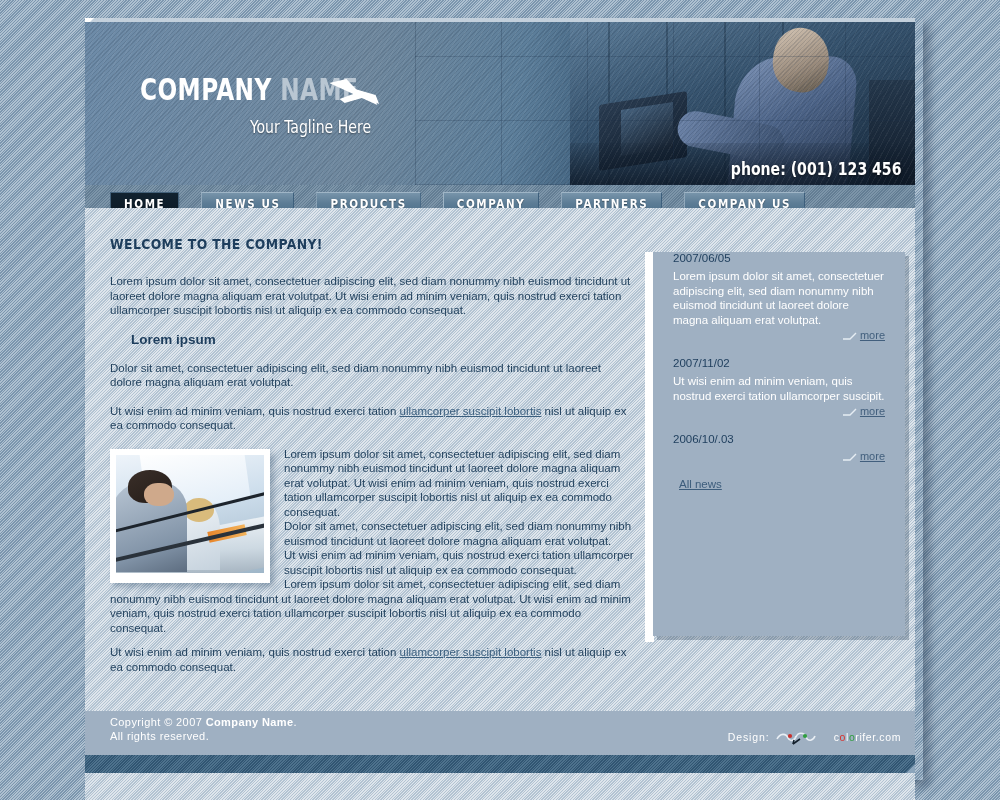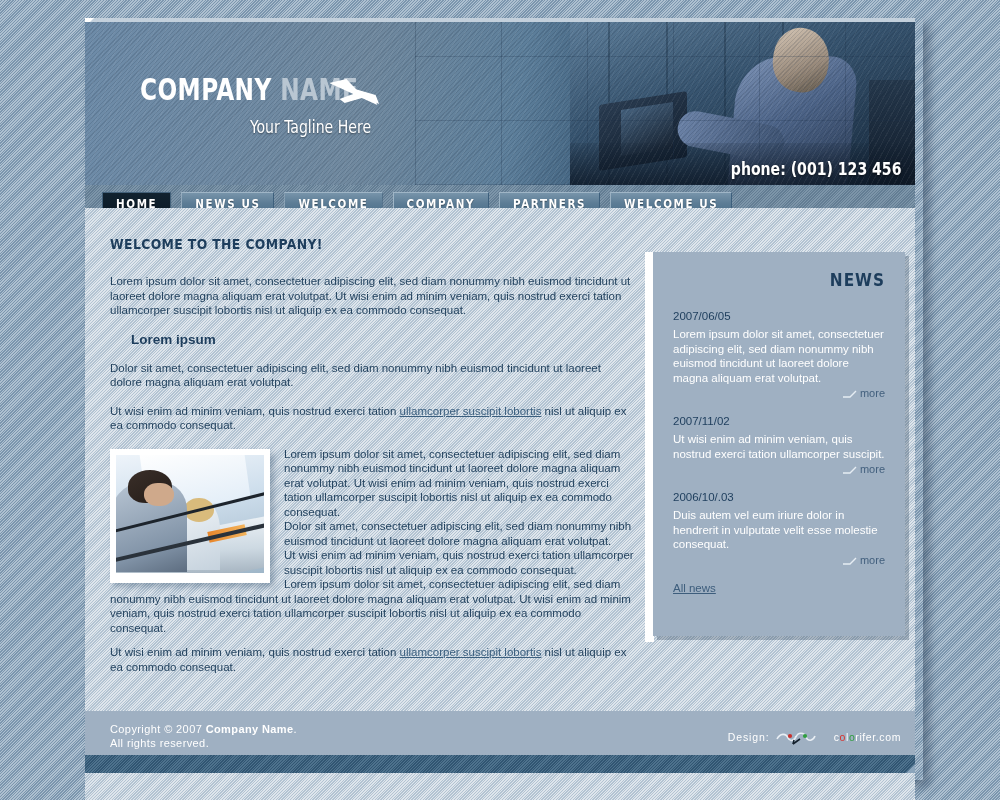--- a/index.html
+++ b/index.html
@@ -148,21 +148,21 @@
     position:absolute; left:85px; top:185px; width:830px; height:39px;
     background:#6e899f;
     background-image:repeating-linear-gradient(135deg,
       rgba(255,255,255,.10) 0 1px, rgba(20,40,64,.12) 1px 2px);
     overflow:hidden;
   }
   #navbar::after {
     content:""; position:absolute; left:0; right:0; bottom:0; height:15px;
     background:#12293c;
   }
-  #nav-items { position:absolute; left:17px; top:7px; display:flex; gap:10px; }
+  #nav-items { position:absolute; left:25px; top:7px; display:flex; gap:22px; }
   .nav-btn {
     position:relative; height:24px; padding:0 13px;
     display:flex; align-items:center; justify-content:center;
     color:#ffffff; font-size:11.5px; font-weight:bold; letter-spacing:1.6px;
     font-family:"DejaVu Sans Condensed","Liberation Sans", sans-serif;
     background:linear-gradient(180deg,#7794aa 0%,#5d7d96 45%,#4a6d89 100%);
     border:1px solid #9fb5c6; border-bottom-color:#3d5f7c; border-right-color:#3d5f7c;
     clip-path:polygon(0 0, 100% 0, 100% 62%, 93% 100%, 0 100%);
     cursor:pointer; white-space:nowrap;
     text-shadow:0 1px 1px rgba(0,0,0,.4);
@@ -285,37 +285,37 @@
     font-size:11.5px; line-height:14.5px; color:#ffffff; margin:0;
     font-family:"Liberation Sans", sans-serif;
   }
   .news-more {
     text-align:right; margin:2px 0 16px 0; font-size:11px;
   }
   .news-more .arrow {
     display:inline-block; width:14px; height:8px; vertical-align:middle;
     margin-right:3px;
   }
-  .news-more a { color:#425f7d; cursor:pointer; }
-  #all-news { margin-top:14px; font-size:11.5px; }
+  .news-more a { color:#425f7d; text-decoration:underline; cursor:pointer; }
+  #all-news { margin-top:14px; font-size:11.5px;margin-left:6px; }
   #all-news a { color:#3d5d7c; text-decoration:underline; cursor:pointer; }
 
   
   #footer {
     position:absolute; left:85px; top:711px; width:830px; height:44px;
     background:#9fb0c2;
   }
   #footer-bottom {
     position:absolute; left:85px; top:755px; width:830px; height:18px;
     background:#3a6280;
     background-image:repeating-linear-gradient(135deg,
       rgba(255,255,255,.10) 0 1px, rgba(15,35,58,.20) 1px 2px);
   }
   #copyright {
-    position:absolute; left:25px; top:11px;
+    position:absolute; left:25px; top:4px;
     font-size:11px; line-height:14px; color:#ffffff;
     letter-spacing:.4px; font-family:"Liberation Sans", sans-serif;
   }
   #copyright b { font-weight:bold; }
   #credit {
     position:absolute; right:14px; top:17px;
     font-size:10.5px; color:#ffffff; letter-spacing:.9px;
     display:flex; align-items:center; gap:5px;
     font-family:"Liberation Sans", sans-serif; white-space:nowrap;
   }
@@ -361,24 +361,24 @@
     <div id="tagline">Your Tagline Here</div>
   </div>
 
   <div id="phone">phone: (001) 123 456</div>
 </div>
 
 <div id="navbar">
   <div id="nav-items">
     <div class="nav-btn active">HOME</div>
     <div class="nav-btn">NEWS US</div>
-    <div class="nav-btn">WELCOME</div>
+    <div class="nav-btn">PRODUCTS</div>
     <div class="nav-btn">COMPANY</div>
     <div class="nav-btn">PARTNERS</div>
-    <div class="nav-btn">WELCOME US</div>
+    <div class="nav-btn">COMPANY US</div>
   </div>
 </div>
 
 <div id="content">
   <div id="main-col">
 
     <h1 id="welcome">WELCOME TO THE COMPANY!</h1>
 
     <p class="body-p">Lorem ipsum dolor sit amet, consectetuer adipiscing elit, sed diam nonummy nibh euismod tincidunt ut laoreet dolore magna aliquam erat volutpat. Ut wisi enim ad minim veniam, quis nostrud exerci tation ullamcorper suscipit lobortis nisl ut aliquip ex ea commodo consequat.</p>
 
@@ -411,21 +411,20 @@
       </div>
     </div>
 
     <p class="body-p" id="tail-p"><span>Ut wisi enim ad minim veniam, quis nostrud exerci tation </span><a class="inline-link">ullamcorper suscipit lobortis</a><span> nisl ut aliquip ex ea commodo consequat.</span></p>
   </div>
 </div>
 
 <div id="news-shadow"></div>
 <div id="news-white-edge"></div>
 <div id="news">
-  <h3>NEWS</h3>
 
   <div>
     <p class="news-date">2007/06/05</p>
     <p class="news-body">Lorem ipsum dolor sit amet, consectetuer adipiscing elit, sed diam nonummy nibh euismod tincidunt ut laoreet dolore magna aliquam erat volutpat.</p>
     <div class="news-more">
       <svg class="arrow" viewBox="0 0 14 8">
         <path d="M0 7 L7 7 L13 1" stroke="#e6edf3" stroke-width="1.4" fill="none"></path>
       </svg><a>more</a>
     </div>
   </div>
@@ -435,21 +434,20 @@
     <p class="news-body">Ut wisi enim ad minim veniam, quis nostrud exerci tation ullamcorper suscipit.</p>
     <div class="news-more">
       <svg class="arrow" viewBox="0 0 14 8">
         <path d="M0 7 L7 7 L13 1" stroke="#e6edf3" stroke-width="1.4" fill="none"></path>
       </svg><a>more</a>
     </div>
   </div>
 
   <div>
     <p class="news-date">2006/10/.03</p>
-    <p class="news-body">Duis autem vel eum iriure dolor in hendrerit in vulputate velit esse molestie consequat.</p>
     <div class="news-more">
       <svg class="arrow" viewBox="0 0 14 8">
         <path d="M0 7 L7 7 L13 1" stroke="#e6edf3" stroke-width="1.4" fill="none"></path>
       </svg><a>more</a>
     </div>
   </div>
 
   <div id="all-news">
     <a>All news</a>
   </div>

